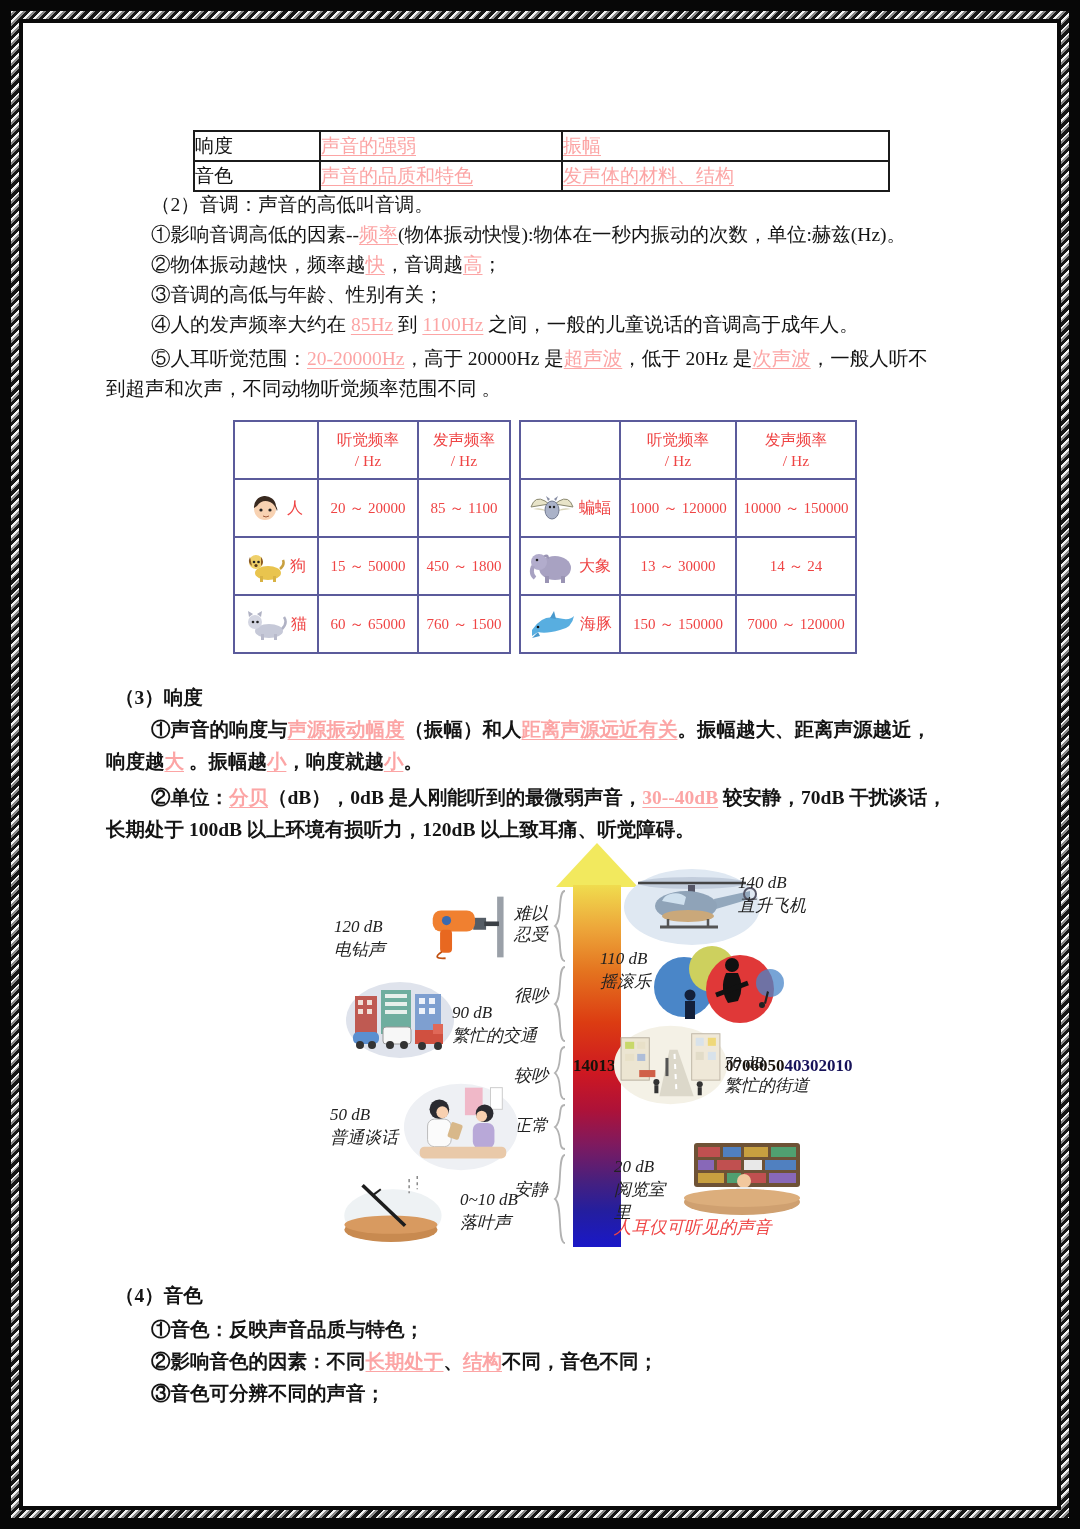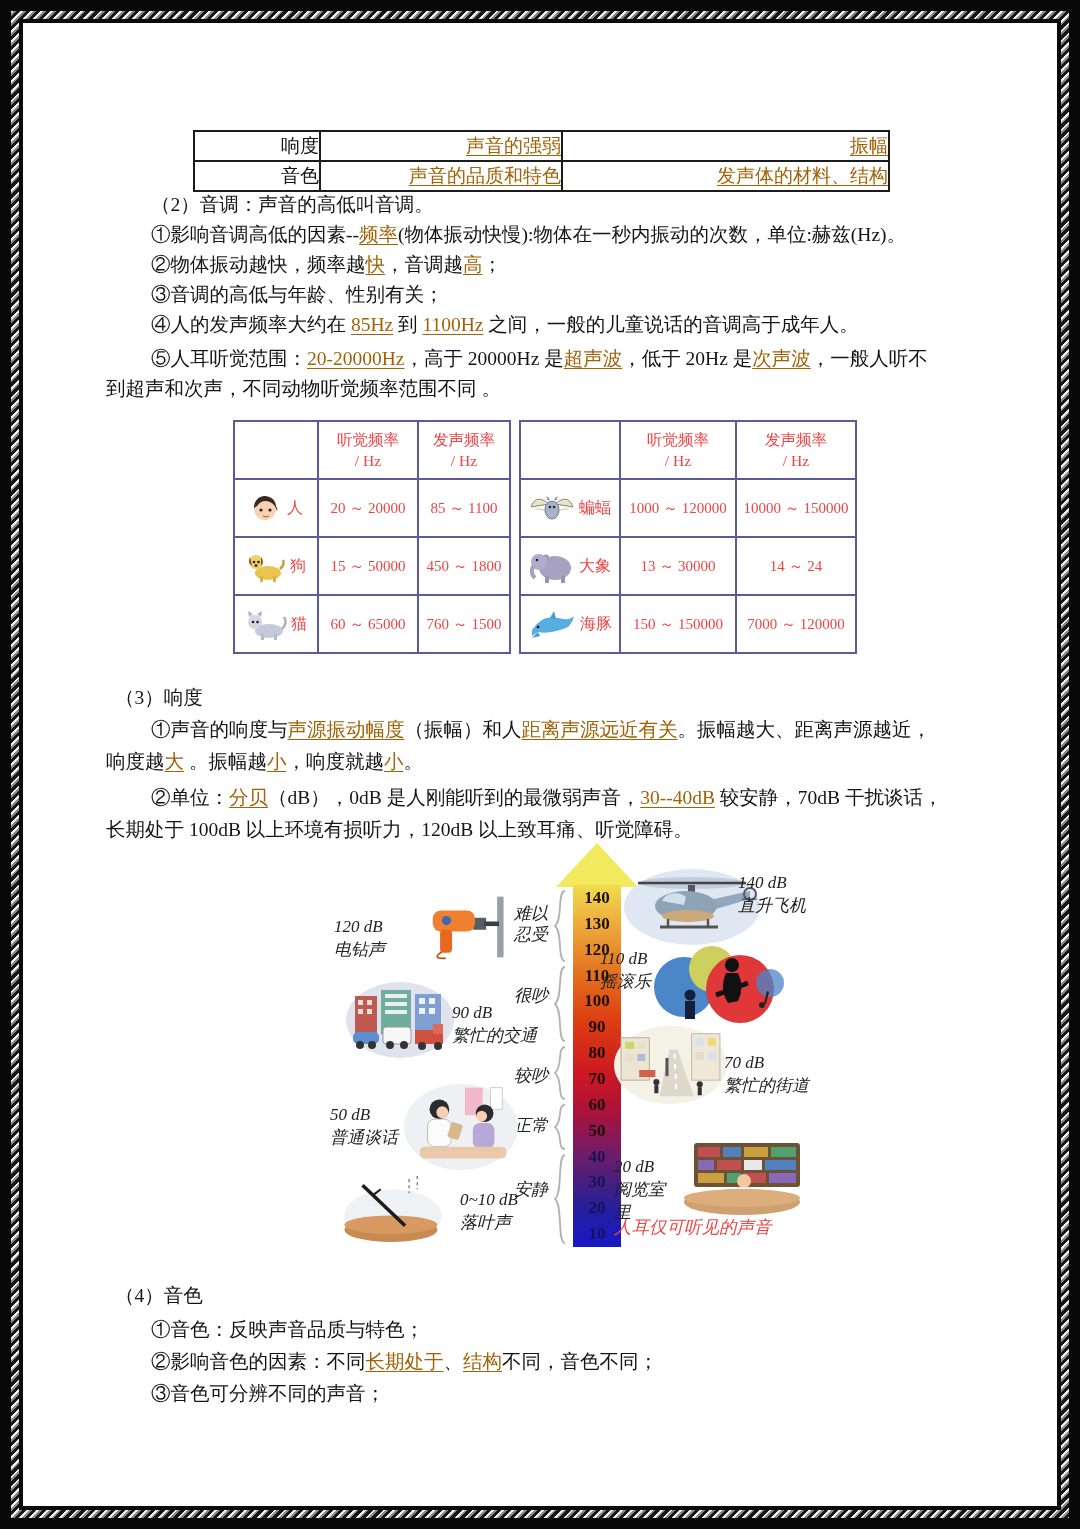--- a/index.html
+++ b/index.html
@@ -6,45 +6,45 @@
   .page{position:relative;width:1080px;height:1529px;background:#070707;
         font-family:"Liberation Serif","DejaVu Serif",serif;overflow:hidden;}
   .rope{position:absolute;inset:11px;
         background:repeating-linear-gradient(135deg,#f2f2f2 0 2px,#8a8a8a 2px 4px,#161616 4px 7px);}
   .iline{position:absolute;inset:19px;background:#0a0a0a;}
   .paper{position:absolute;inset:23px;background:#ffffff;}
   .layer{position:absolute;inset:0;z-index:5;}
 
   
   .sum{position:absolute;left:193px;top:130px;border-collapse:collapse;font-size:19px;color:#111;}
-  .sum td{border:2px solid #1b1b1b;text-align:right;height:28px;padding:0;}
-  .ru{color:#a16207;text-decoration:underline;text-underline-offset:3px;}
+  .sum td{border:2px solid #1b1b1b;text-align:left;height:28px;padding:0;}
+  .ru{color:#fca5a5;text-decoration:underline;text-underline-offset:3px;}
 
   
   .txt{position:absolute;left:106px;width:880px;font-size:19.5px;color:#141414;}
   .txt .line{height:30px;line-height:30px;white-space:nowrap;}
-  .sec3 .line,.sec4 .line{height:32px;line-height:32px;}
+  .sec3 .line,.sec4 .line{height:32px;line-height:32px;font-weight:bold;}
   .ind{padding-left:45px;}
   .hd{padding-left:9px;}
 
   
   .freq{position:absolute;border-collapse:collapse;font-size:15px;color:#ef4444;}
   .freq td{border:2px solid #5b5b9b;text-align:center;padding:0 1px;white-space:nowrap;height:56px;}
   .freq .hcell{line-height:21px;font-size:15.5px;}
   .anc{display:flex;align-items:center;justify-content:center;gap:4px;font-size:16px;}
 
   
   .diagram{position:absolute;left:330px;top:843px;width:505px;height:414px;}
   .dbhead{position:absolute;left:226px;top:0;width:0;height:0;
           border-left:41px solid transparent;border-right:41px solid transparent;
           border-bottom:44px solid #f2e95e;}
   .dbbar{position:absolute;left:243px;top:42px;width:48px;height:362px;
          background:linear-gradient(180deg,#f0dc4e 0%,#eda63a 12%,#e4731f 24%,#dc3c12 38%,
                     #cd1822 52%,#ae1238 62%,#7d1a60 72%,#46207f 82%,#241e9e 90%,#1a18c8 100%);
-         display:flex;flex-direction:column;}
+         display:flex;}
   .dbbar .tick{flex:1;display:flex;align-items:center;justify-content:center;
                font-size:17px;font-weight:bold;color:#18120a;}
   .dbbar .dim{color:#171259;}
   .brace{position:absolute;left:221px;}
   .zone{position:absolute;width:64px;text-align:right;font-style:italic;font-size:17px;
         color:#222;line-height:21px;}
   .illus{position:absolute;}
   .lab{position:absolute;font-style:italic;font-size:17px;color:#222;text-align:left;line-height:23px;}
   .cap{position:absolute;left:284px;top:372px;font-style:italic;font-size:17.5px;color:#ef4444;white-space:nowrap;}
 </style>

